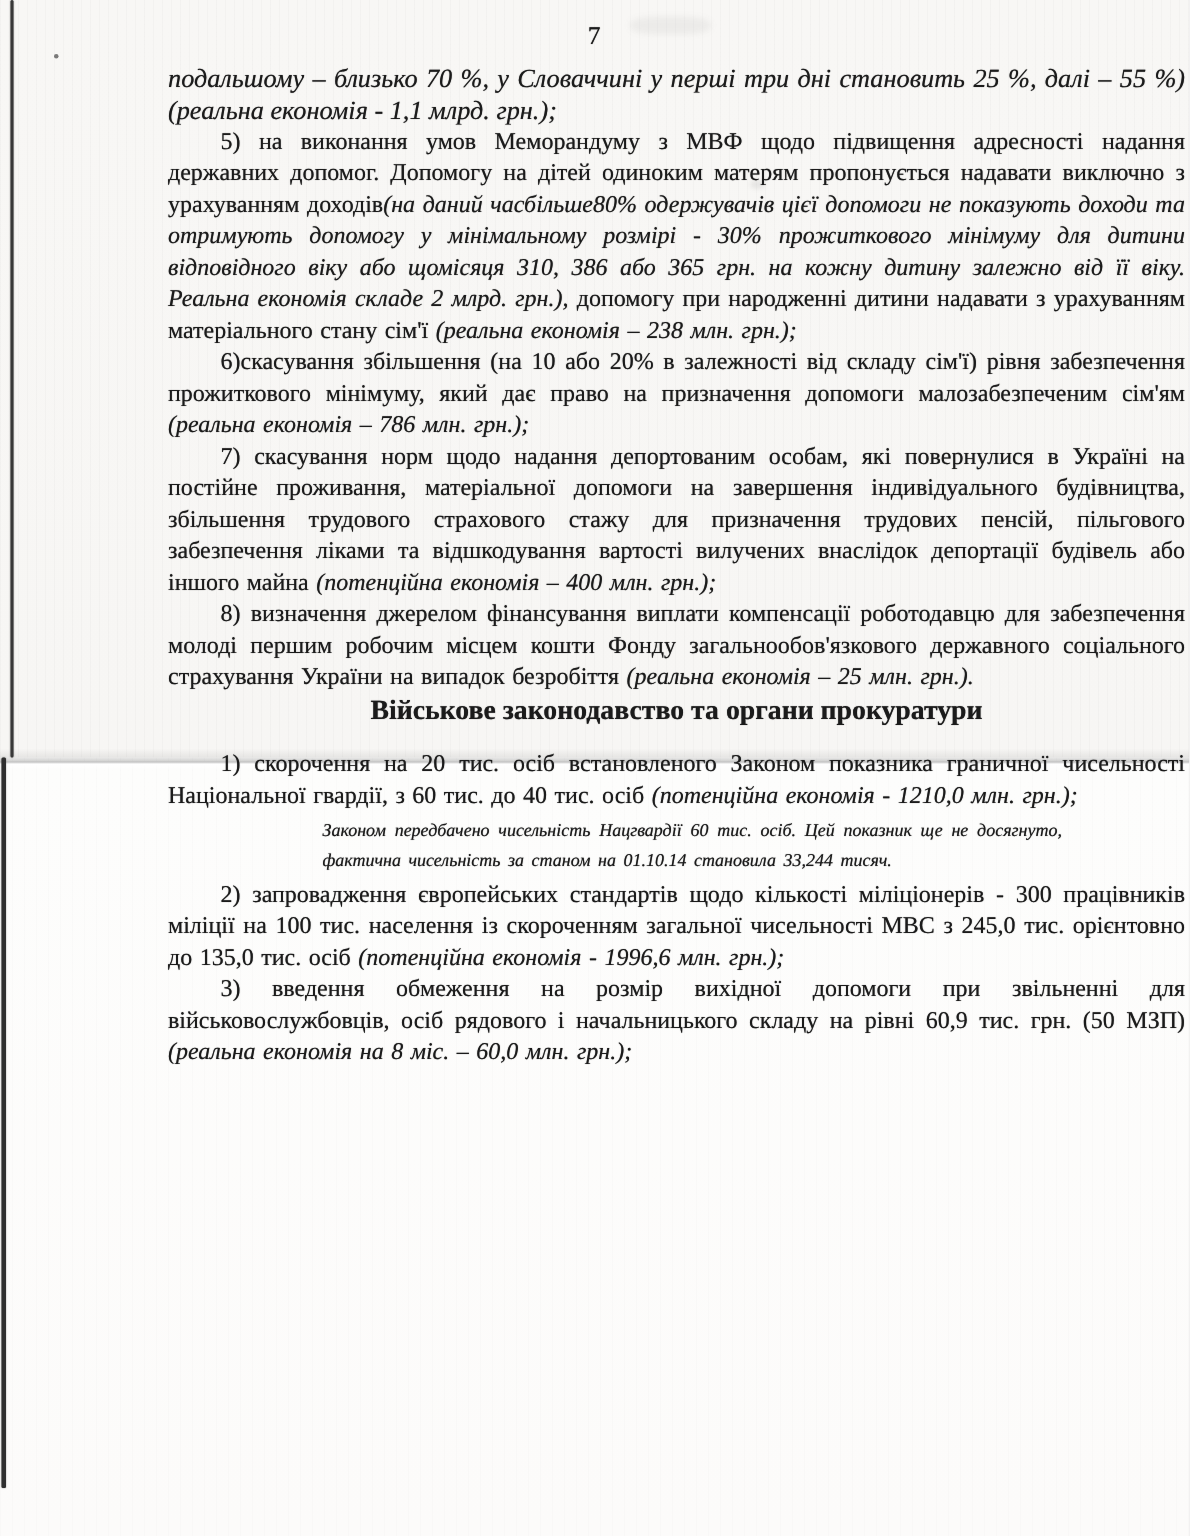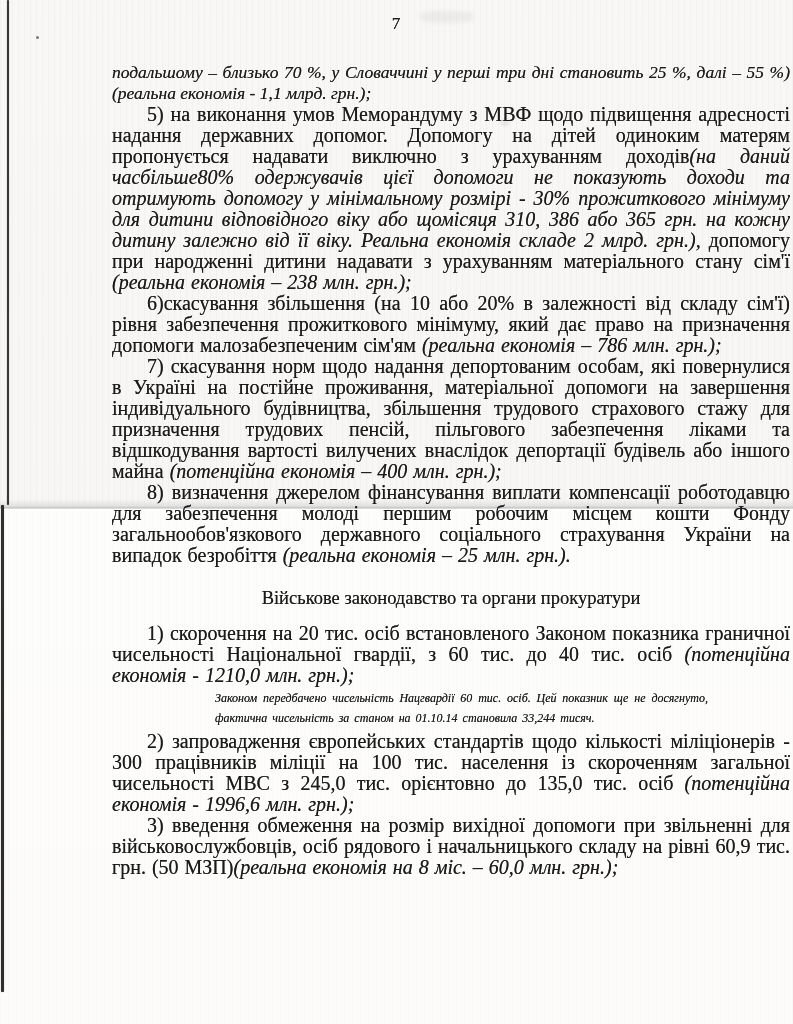--- a/index.html
+++ b/index.html
@@ -46,37 +46,37 @@
              background:rgba(90,90,90,0.07); filter:blur(2px); }
   .speck-c { left:500px; top:120px; width:10px; height:6px;
              background:rgba(90,90,90,0.10); filter:blur(1.5px); }
 
   .page-number {
     position:absolute; left:0; top:14px; width:793px;
     text-align:center; font-size:17px; letter-spacing:1px;
     text-shadow:0 0 0.6px rgba(20,20,20,0.8);
   }
   .content {
-    position:absolute; left:112px; top:62px; width:678px;
+    position:absolute; left:112px; top:42px; width:678px;
     text-shadow:0 0 0.6px rgba(25,25,25,0.75);
   }
   .content p { margin:0; }
   p.continuation {
     font-style:italic; text-align:justify;
     font-size:17.5px; line-height:21px;
   }
   p.numbered {
     text-align:justify; text-indent:35px;
-    font-size:20px; line-height:21px;
+    font-size:16px; line-height:21px;
     word-spacing:1px;
   }
   p.heading {
-    text-align:center; font-weight:normal;
+    text-align:center; font-weight:bold;
     font-size:18.5px; line-height:24px;
-    margin:20px 0 13px;
+    margin:0 0 13px;
   }
   p.quote {
     font-style:italic; text-align:justify;
     font-size:12px; line-height:20px;
     margin:2px 82px 3px 103px;
     word-spacing:2px;
   }
   span.it { font-style:italic; }
 </style>
 </head>

